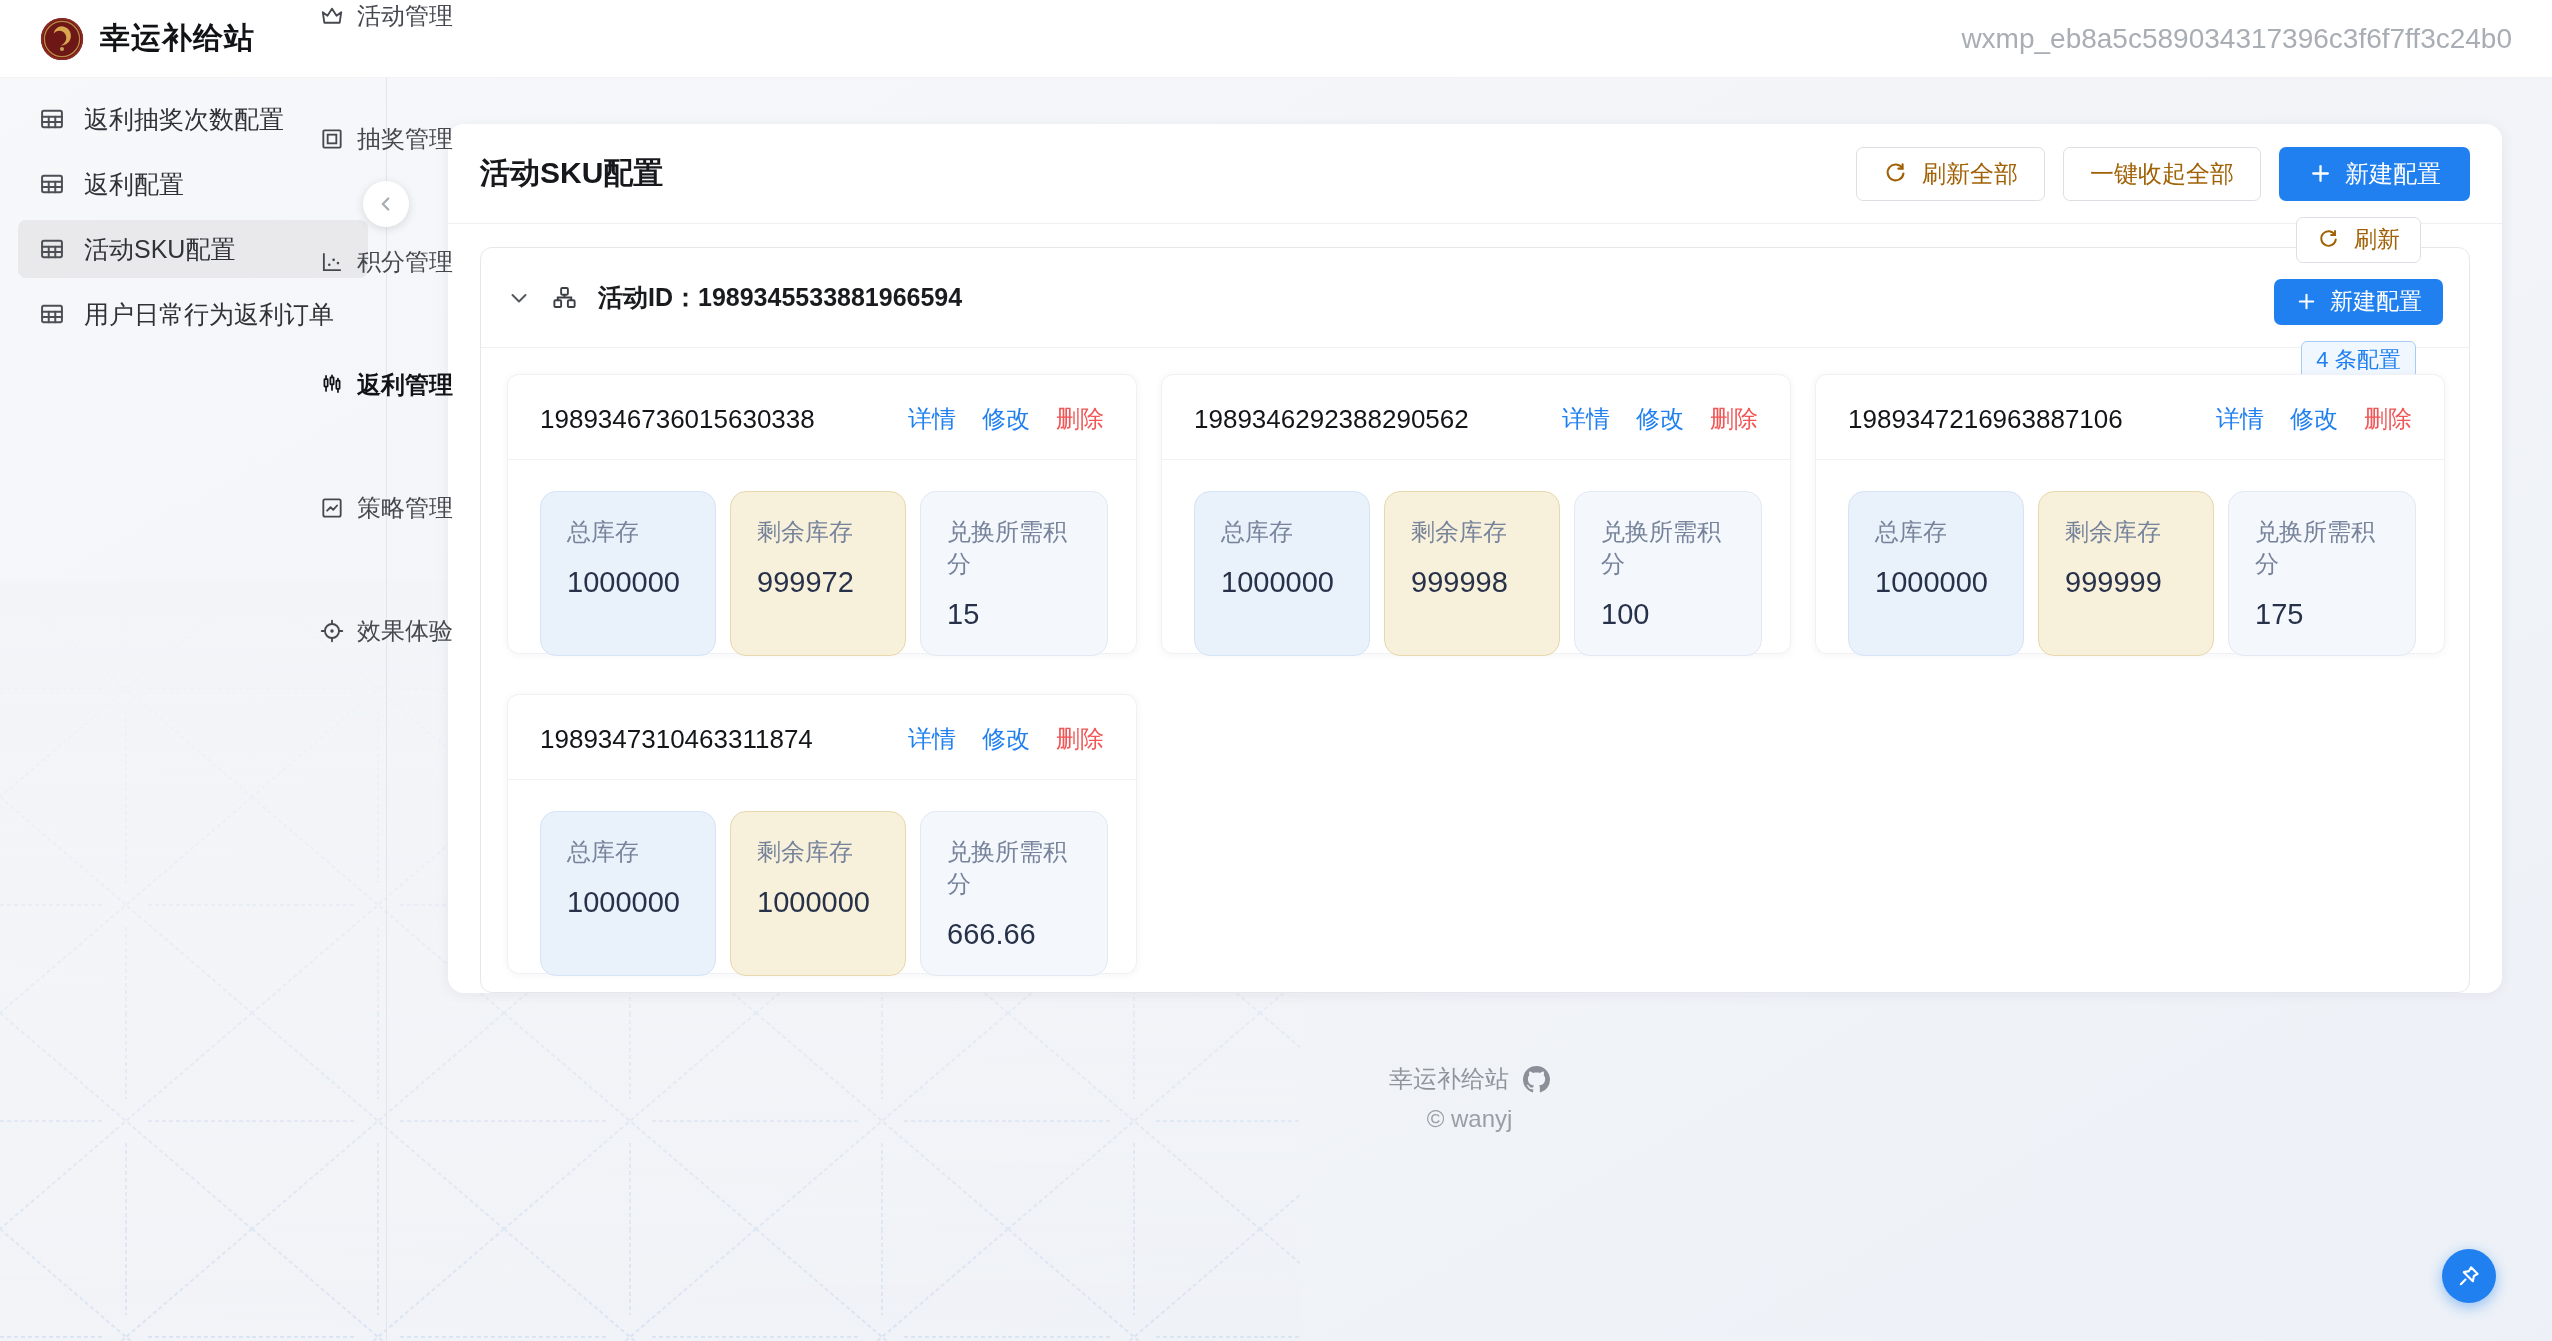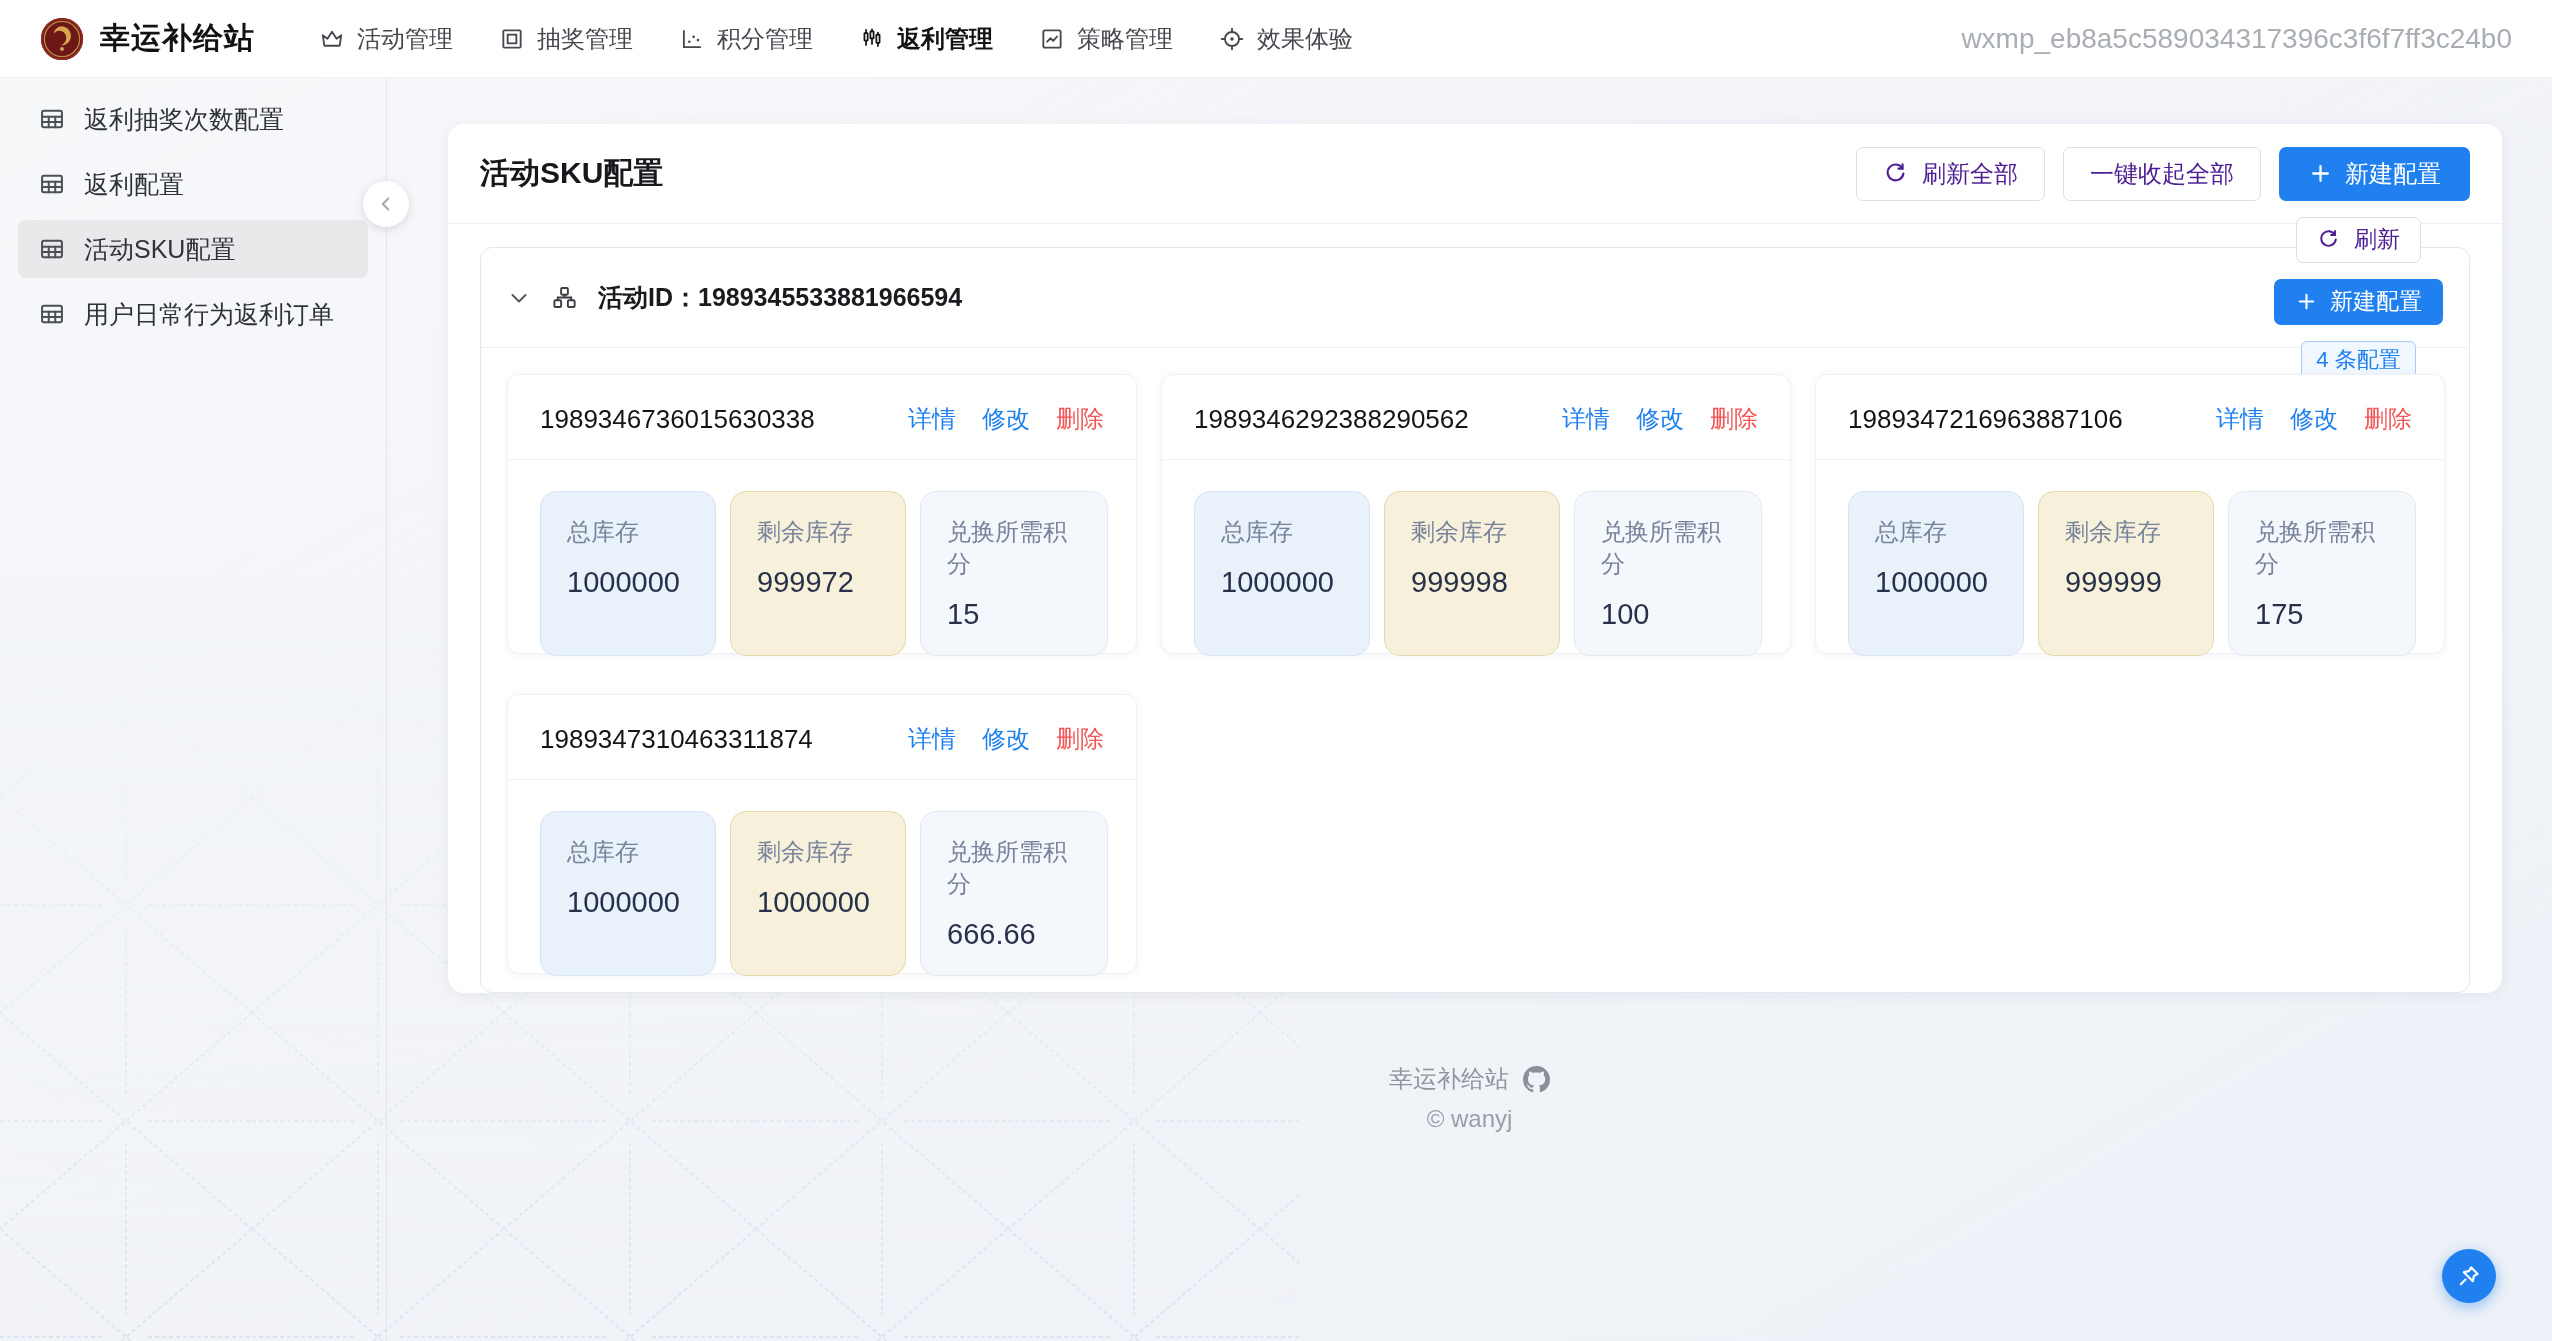--- a/index.html
+++ b/index.html
@@ -14,21 +14,21 @@
   
   .bg-pattern { position:fixed; left:0; bottom:0; z-index:0; pointer-events:none; }
   .bg-fade { position:fixed; left:0; bottom:0; width:1300px; height:760px; z-index:0; pointer-events:none;
     background:linear-gradient(to top, rgba(242,244,248,0) 0%, rgba(242,244,248,.55) 55%, #f2f4f8 100%); }
 
   
   .navbar { position:relative; z-index:5; height:78px; background:#ffffff;
     border-bottom:1px solid rgba(0,0,0,.05); display:flex; align-items:center; padding:0 40px; }
   .brand { display:flex; align-items:center; gap:16px; }
   .brand-title { font-size:30px; font-weight:700; color:#121316; letter-spacing:1px; }
-  .nav-items { display:flex; align-items:center; margin-left:64px; gap:46px; height:100%; }
+  .nav-items { display:flex; align-items:center; margin-left:64px; gap:91px; height:100%;flex-direction:column; }
   .nav-item { display:flex; align-items:center; gap:12px; font-size:24px; color:#45484e; cursor:pointer; height:100%; }
   .nav-item .icon { color:#45484e; display:flex; }
   .nav-item.active { color:#121316; font-weight:700; }
   .nav-item.active .icon { color:#121316; }
   .nav-session { margin-left:auto; font-size:28px; color:#a9adb4; }
 
   
   .layout { position:relative; z-index:1; display:flex; min-height:1263px; }
   .sidebar { width:387px; flex:none; border-right:1px solid #e3e5ea; padding:12px 18px 0 18px; position:relative; }
   .side-item { display:flex; align-items:center; gap:18px; height:58px; padding:0 20px; margin-bottom:7px;
@@ -44,21 +44,21 @@
   
   .main-card { margin:46px 50px 0 61px; background:#ffffff; border-radius:16px;
     box-shadow:0 2px 14px rgba(30,40,70,.06); }
   .main-card-header { height:100px; padding:0 32px; display:flex; align-items:center; border-bottom:1px solid #eef0f3; }
   .page-title { font-size:30px; font-weight:700; color:#17181b; }
   .header-actions { margin-left:auto; display:flex; align-items:center; gap:18px; }
 
   .btn { display:inline-flex; align-items:center; justify-content:center; gap:12px; border-radius:7px;
     font-size:24px; cursor:pointer; white-space:nowrap; border:1px solid transparent;
     font-family:inherit; background:none; }
-  .btn-outline { background:#fff; border-color:#dcdfe4; color:#4c1d95; height:54px; padding:0 26px;gap:14px; }
+  .btn-outline { background:#fff; border-color:#dcdfe4; color:#a16207; height:54px; padding:0 26px;gap:14px; }
   .btn-primary { background:#2080f0; color:#ffffff; height:54px; padding:0 28px; }
   .btn .icon { display:flex; }
   .btn-sm { height:46px; padding:0 20px; font-size:23px; }
 
   
   .panel { margin:23px 32px 40px 32px; border:1px solid #e5e7eb; border-radius:12px; }
   .panel-header { height:100px; padding:0 26px; display:flex; align-items:center; border-bottom:1px solid #eef0f3; }
   .panel-header-left { display:flex; align-items:center; gap:20px; }
   .collapse-caret { color:#54575c; display:flex; cursor:pointer; }
   .cluster { color:#3c3f44; display:flex; }

